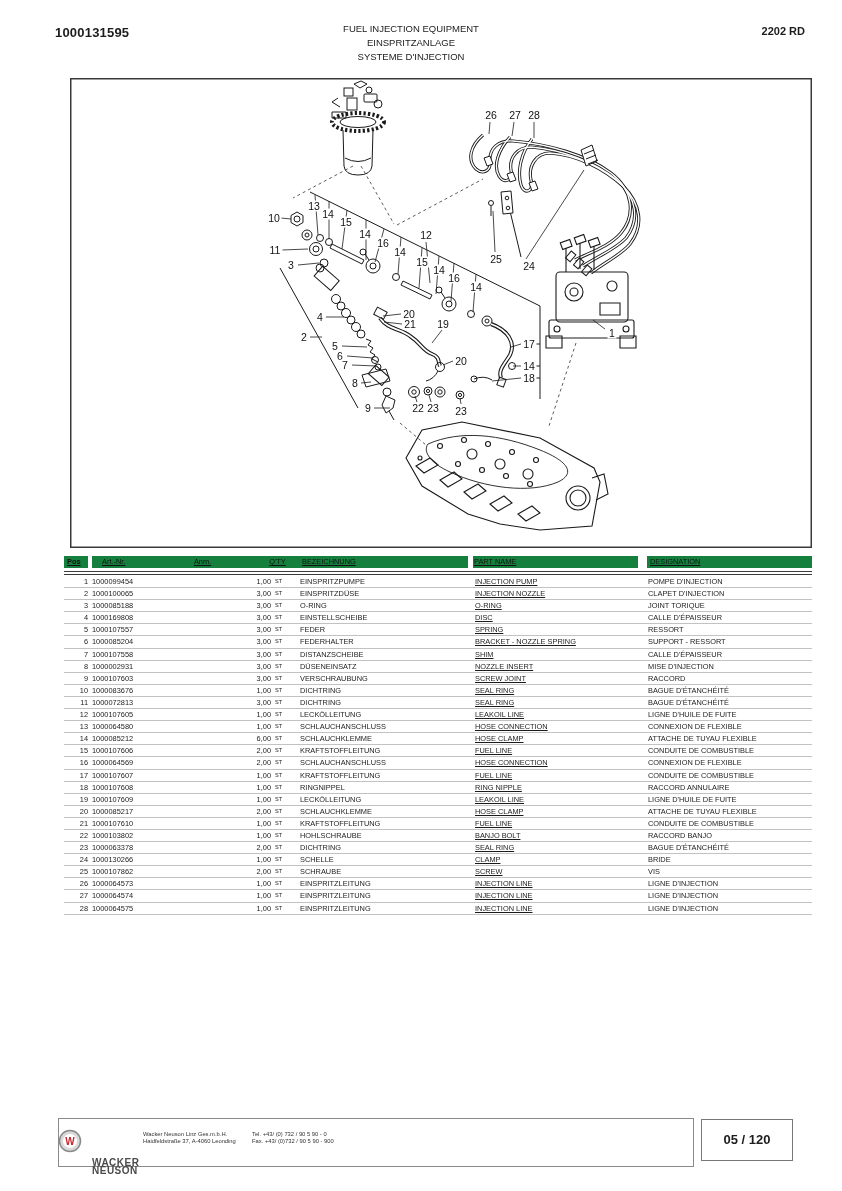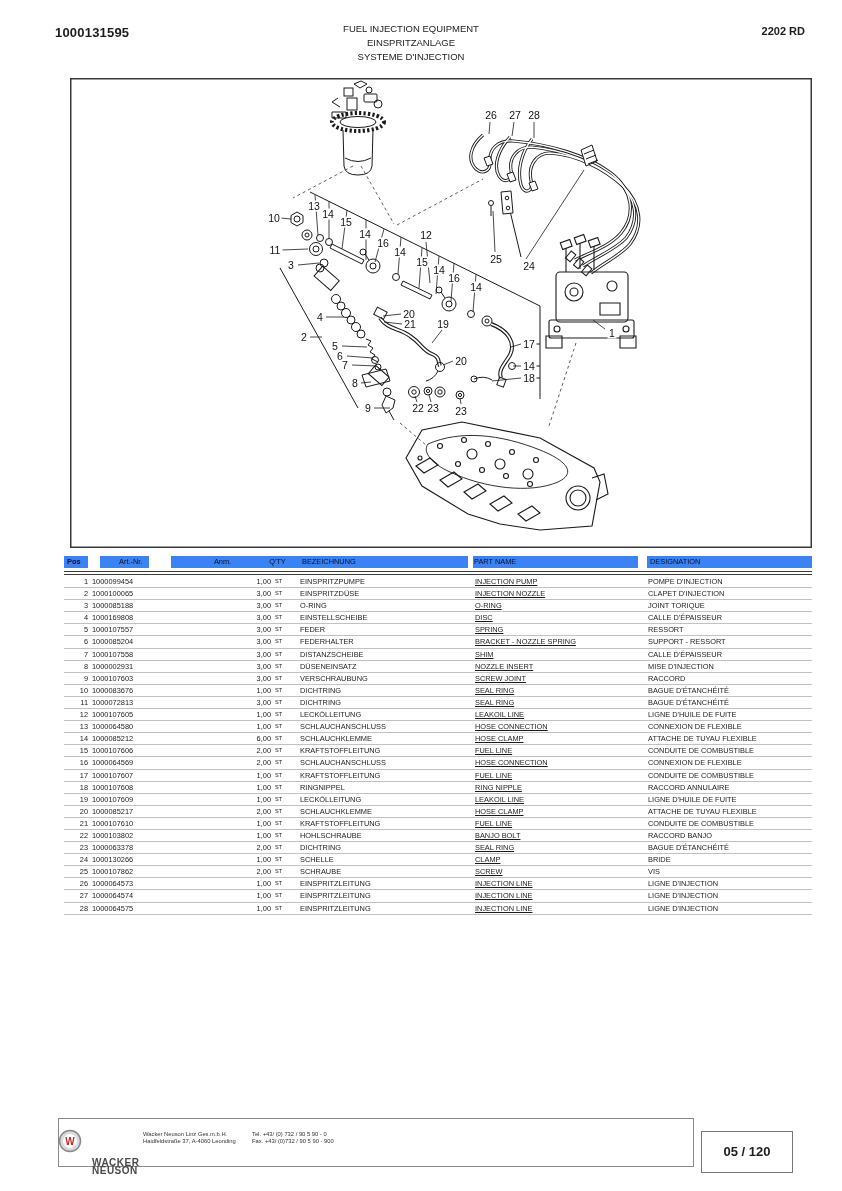--- a/index.html
+++ b/index.html
@@ -7,25 +7,25 @@
         font-family:"Liberation Sans", sans-serif;color:#1c1c1c;}
   .abs{position:absolute;}
   
   .doc-number{left:55px;top:25px;font-size:13px;font-weight:700;letter-spacing:.2px;}
   .model{right:37px;top:25px;font-size:11px;font-weight:700;}
   .titles{left:0;top:22px;width:822px;text-align:center;font-size:9.5px;line-height:14px;color:#222;}
   
   .diagram-box{left:70px;top:78px;width:742px;height:470px;}
   
   .parts-table{left:64px;top:556px;width:748px;font-size:7.4px;}
-  .th{position:absolute;top:0;height:12px;background:#3b82f6;color:#111;line-height:12px;
-      white-space:nowrap;overflow:hidden;}
+  .th{position:absolute;top:0;height:12px;background:#15803d;color:#111;line-height:12px;
+      white-space:nowrap;overflow:hidden;text-decoration:underline;}
   .th-pos{left:0;width:24px;font-weight:700;padding-left:3px;box-sizing:border-box;}
-  .th-art{left:36px;width:49px;padding-left:19px;box-sizing:border-box;}
-  .th-anm{left:87px;width:103px;text-align:center;margin-left:20px;}
+  .th-art{left:28px;width:70px;padding-left:10px;box-sizing:border-box;}
+  .th-anm{left:87px;width:103px;text-align:center;}
   .th-qty{left:178px;width:71px;text-align:center;}
   .th-bez{left:235px;width:169px;padding-left:3px;box-sizing:border-box;}
   .th-part{left:409px;width:165px;padding-left:1px;box-sizing:border-box;}
   .th-des{left:583px;width:165px;padding-left:3px;box-sizing:border-box;}
   .dbl-line{position:absolute;left:0;top:15px;width:748px;height:2px;
             border-top:1px solid #3c3c3c;border-bottom:1px solid #3c3c3c;}
   .rows{position:absolute;left:0;top:20px;width:748px;}
   .trow{position:relative;height:11.1px;line-height:11.1px;border-bottom:1px solid #c2c2c2;
         white-space:nowrap;}
   .trow span{position:absolute;top:0;line-height:11.1px;}
@@ -33,21 +33,21 @@
   .c-art{left:28px;}
   .c-anm{left:87px;}
   .c-qty{left:150px;width:57px;text-align:right;}
   .c-unit{left:211px;font-size:5.6px;}
   .c-bez{left:236px;}
   .c-part{left:411px;text-decoration:underline;}
   .c-des{left:584px;}
   
   .f-left{left:58px;top:1118px;width:634px;height:47px;border:1px solid #8a8a8a;}
   .f-right{left:701px;top:1119px;width:90px;height:40px;border:1px solid #777;
-           text-align:center;line-height:40px;font-size:13px;font-weight:700;margin-top:12px;}
+           text-align:center;line-height:40px;font-size:13px;font-weight:700;}
   .brand{left:92px;top:1132px;font-size:10px;font-weight:700;color:#4a4a4a;
          line-height:7.5px;letter-spacing:.5px;margin-top:27px;}
   .f-text{font-size:5.8px;color:#333;line-height:7px;}
   .f-company{left:143px;top:1131px;}
   .f-phone{left:252px;top:1131px;}
 </style>
 </head>
 <body>
 
 <div class="page">

